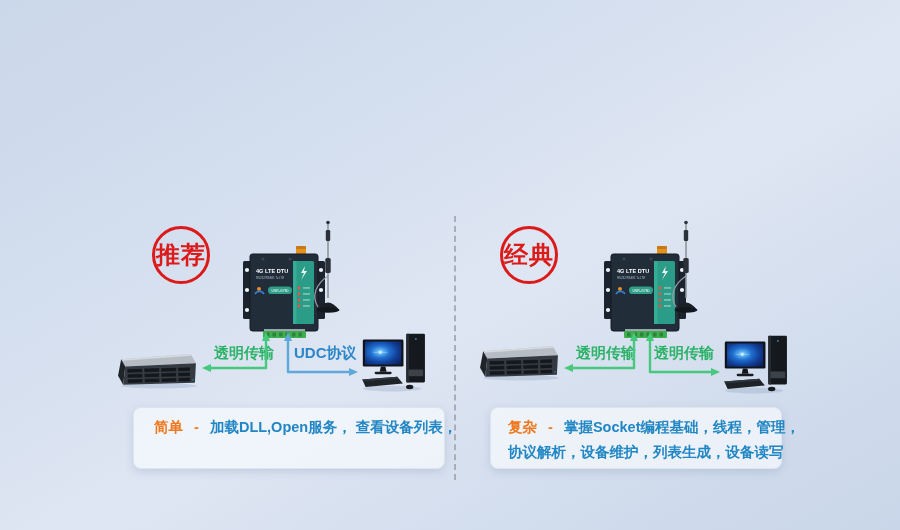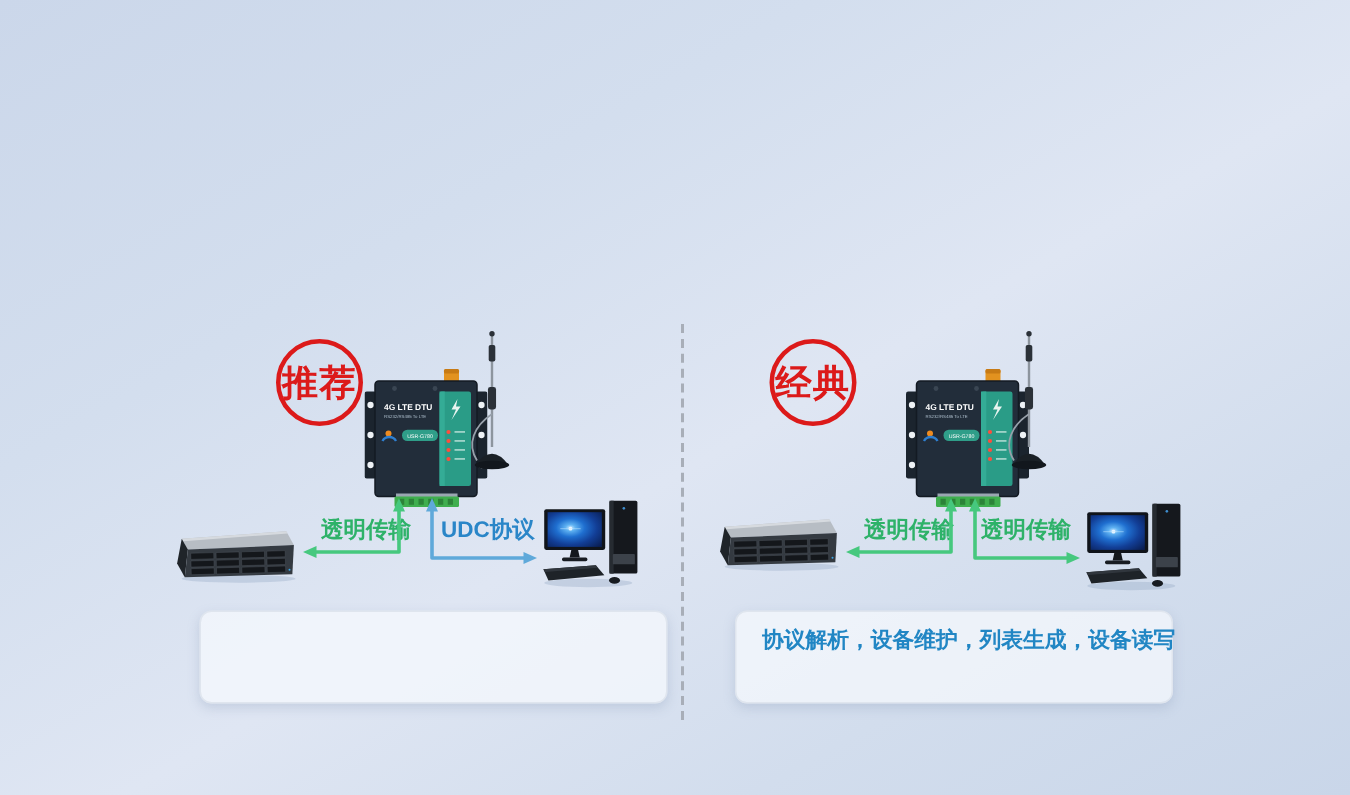--- a/index.html
+++ b/index.html
@@ -13,24 +13,23 @@
   .divider {
     position:absolute; left:454px; top:216px; height:264px; width:0;
     border-left:2px dashed #a8aeb8;
   }
   .badge {
     position:absolute; width:58px; height:58px; border-radius:50%;
     border:3px solid #dc1a1a; color:#dc1a1a;
     display:flex; align-items:center; justify-content:center;
     font-size:24px; font-weight:bold; white-space:nowrap; overflow:visible;
     letter-spacing:1px;
-    margin-left:32px;
   }
   .badge-left  { left:152px; top:226px; }
-  .badge-right { left:481px; top:226px; }
+  .badge-right { left:500px; top:226px; }
   .flow-label {
     position:absolute; font-size:15px; font-weight:bold; white-space:nowrap;
   }
   .flow-label.green { color:#2eb269; }
   .flow-label.blue  { color:#2a86c8;text-align:center; }
   .info-box {
     position:absolute; top:407px; height:62px;
     background:rgba(247,250,253,0.72);
     border:1px solid #dfe5ee; border-radius:8px;
     box-shadow:0 3px 8px rgba(125,145,175,0.28);
@@ -152,20 +151,25 @@
       <rect x="24" y="72" width="30" height="4.5" rx="2" fill="#181c22"></rect>
       <polygon points="2,86 64,81 74,93 8,99" fill="#1e2328"></polygon>
       <polygon points="2,86 64,81 66,84 4,89" fill="#30363d"></polygon>
       <ellipse cx="86" cy="99" rx="6.5" ry="4" fill="#171b20"></ellipse>
     </svg>
 
     <span class="flow-label green abs" style="left:214px; top:344px;">透明传输</span>
     <span class="flow-label blue abs" style="left:294px; top:344px;">UDC协议</span>
 
     <div class="info-box" style="left:133px; width:312px;">
+      <div class="line">
+        <span class="info-kw">简单</span>
+        <span class="info-sep">-</span>
+        <span>加载DLL,Open服务， 查看设备列表，</span>
+      </div>
     </div>
   </div>
 
   <div class="layer">
 
     <div class="badge badge-right">
       <span>经典</span>
     </div>
 
     <svg class="abs" style="left:477px; top:342px;" width="84" height="40" viewBox="0 0 164 78">
@@ -265,20 +269,25 @@
       <rect x="24" y="72" width="30" height="4.5" rx="2" fill="#181c22"></rect>
       <polygon points="2,86 64,81 74,93 8,99" fill="#1e2328"></polygon>
       <polygon points="2,86 64,81 66,84 4,89" fill="#30363d"></polygon>
       <ellipse cx="86" cy="99" rx="6.5" ry="4" fill="#171b20"></ellipse>
     </svg>
 
     <span class="flow-label green abs" style="left:576px; top:344px;">透明传输</span>
     <span class="flow-label green abs" style="left:654px; top:344px;">透明传输</span>
 
     <div class="info-box" style="left:490px; width:292px; padding-left:17px;">
+      <div class="line">
+        <span class="info-kw">复杂</span>
+        <span class="info-sep">-</span>
+        <span>掌握Socket编程基础，线程，管理，</span>
+      </div>
       <div class="line">协议解析，设备维护，列表生成，设备读写</div>
     </div>
   </div>
 
   <svg class="layer" width="900" height="530" viewBox="0 0 900 530" style="pointer-events:none;">
 
     <polygon points="266,332 262,341 270,341" fill="#46c87e"></polygon>
     <polyline points="266,340 266,368 210,368" fill="none" stroke="#46c87e" stroke-width="2.4" stroke-linejoin="round"></polyline>
     <polygon points="202,368 211,364 211,372" fill="#46c87e"></polygon>
 

